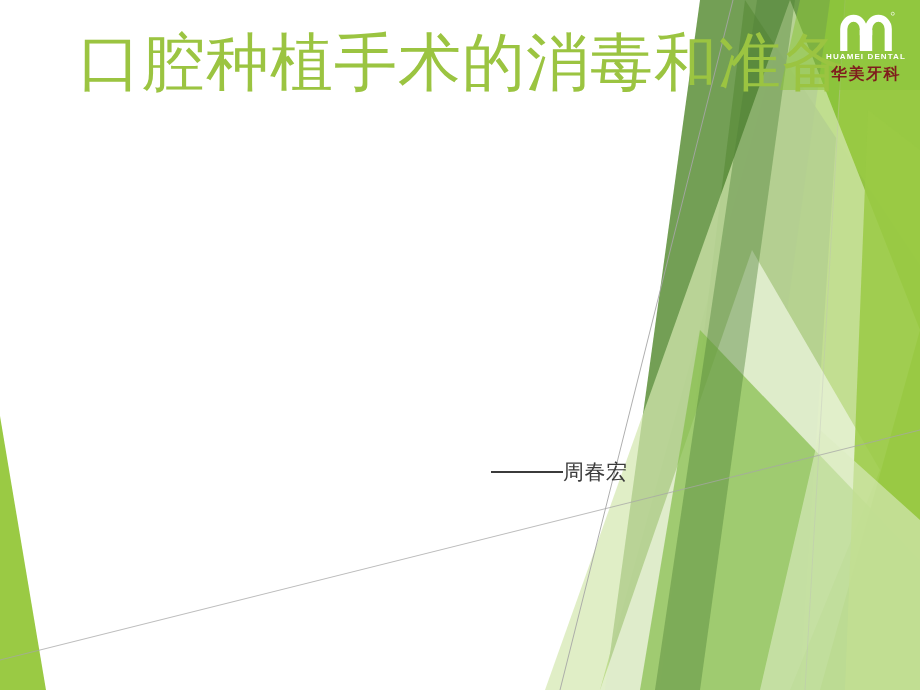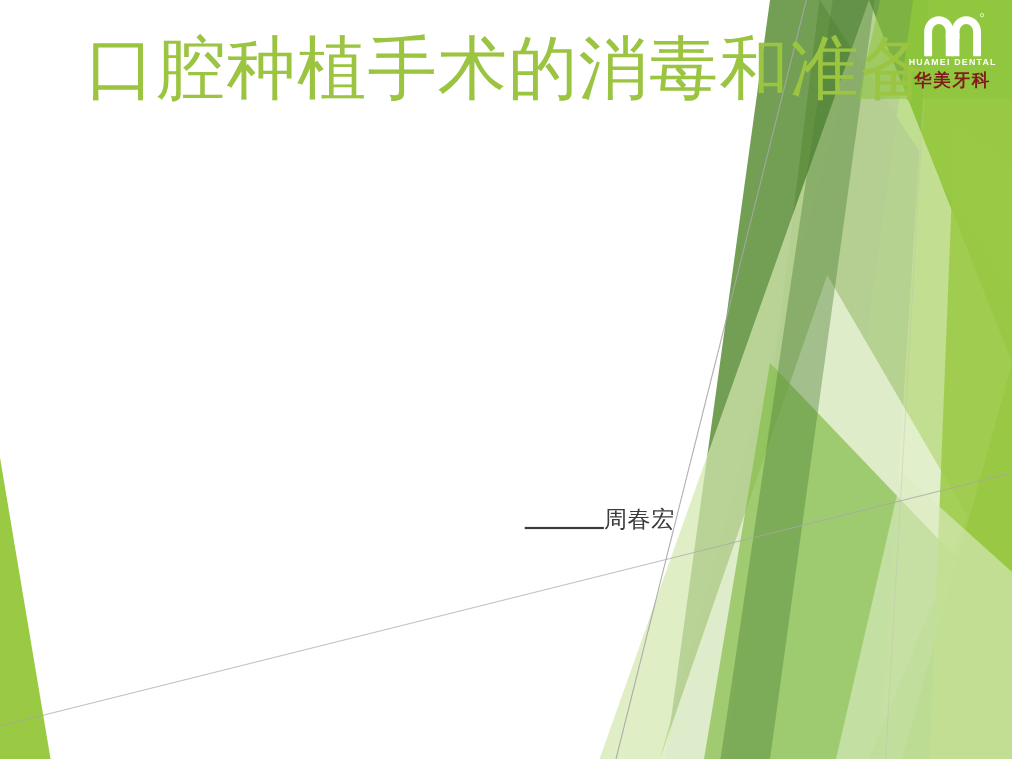--- a/index.html
+++ b/index.html
@@ -45,25 +45,25 @@
     line-height: 1.33;
     letter-spacing: 1px;
     color: #9BC441;
     white-space: normal;
     word-break: break-all;
   }
 
   
   .subtitle-block {
     position: absolute;
-    left: 477px;
+    left: 491px;
     top: 462px;
     z-index: 5;
     display: flex;
-    align-items: flex-end;
+    align-items: center;
   }
   .subtitle-rule {
     display: inline-block;
     width: 72px;
     height: 2px;
     background: #3b3b3b;
     margin-right: 0px;
     margin-bottom: 2px;
   }
   .subtitle-name {

